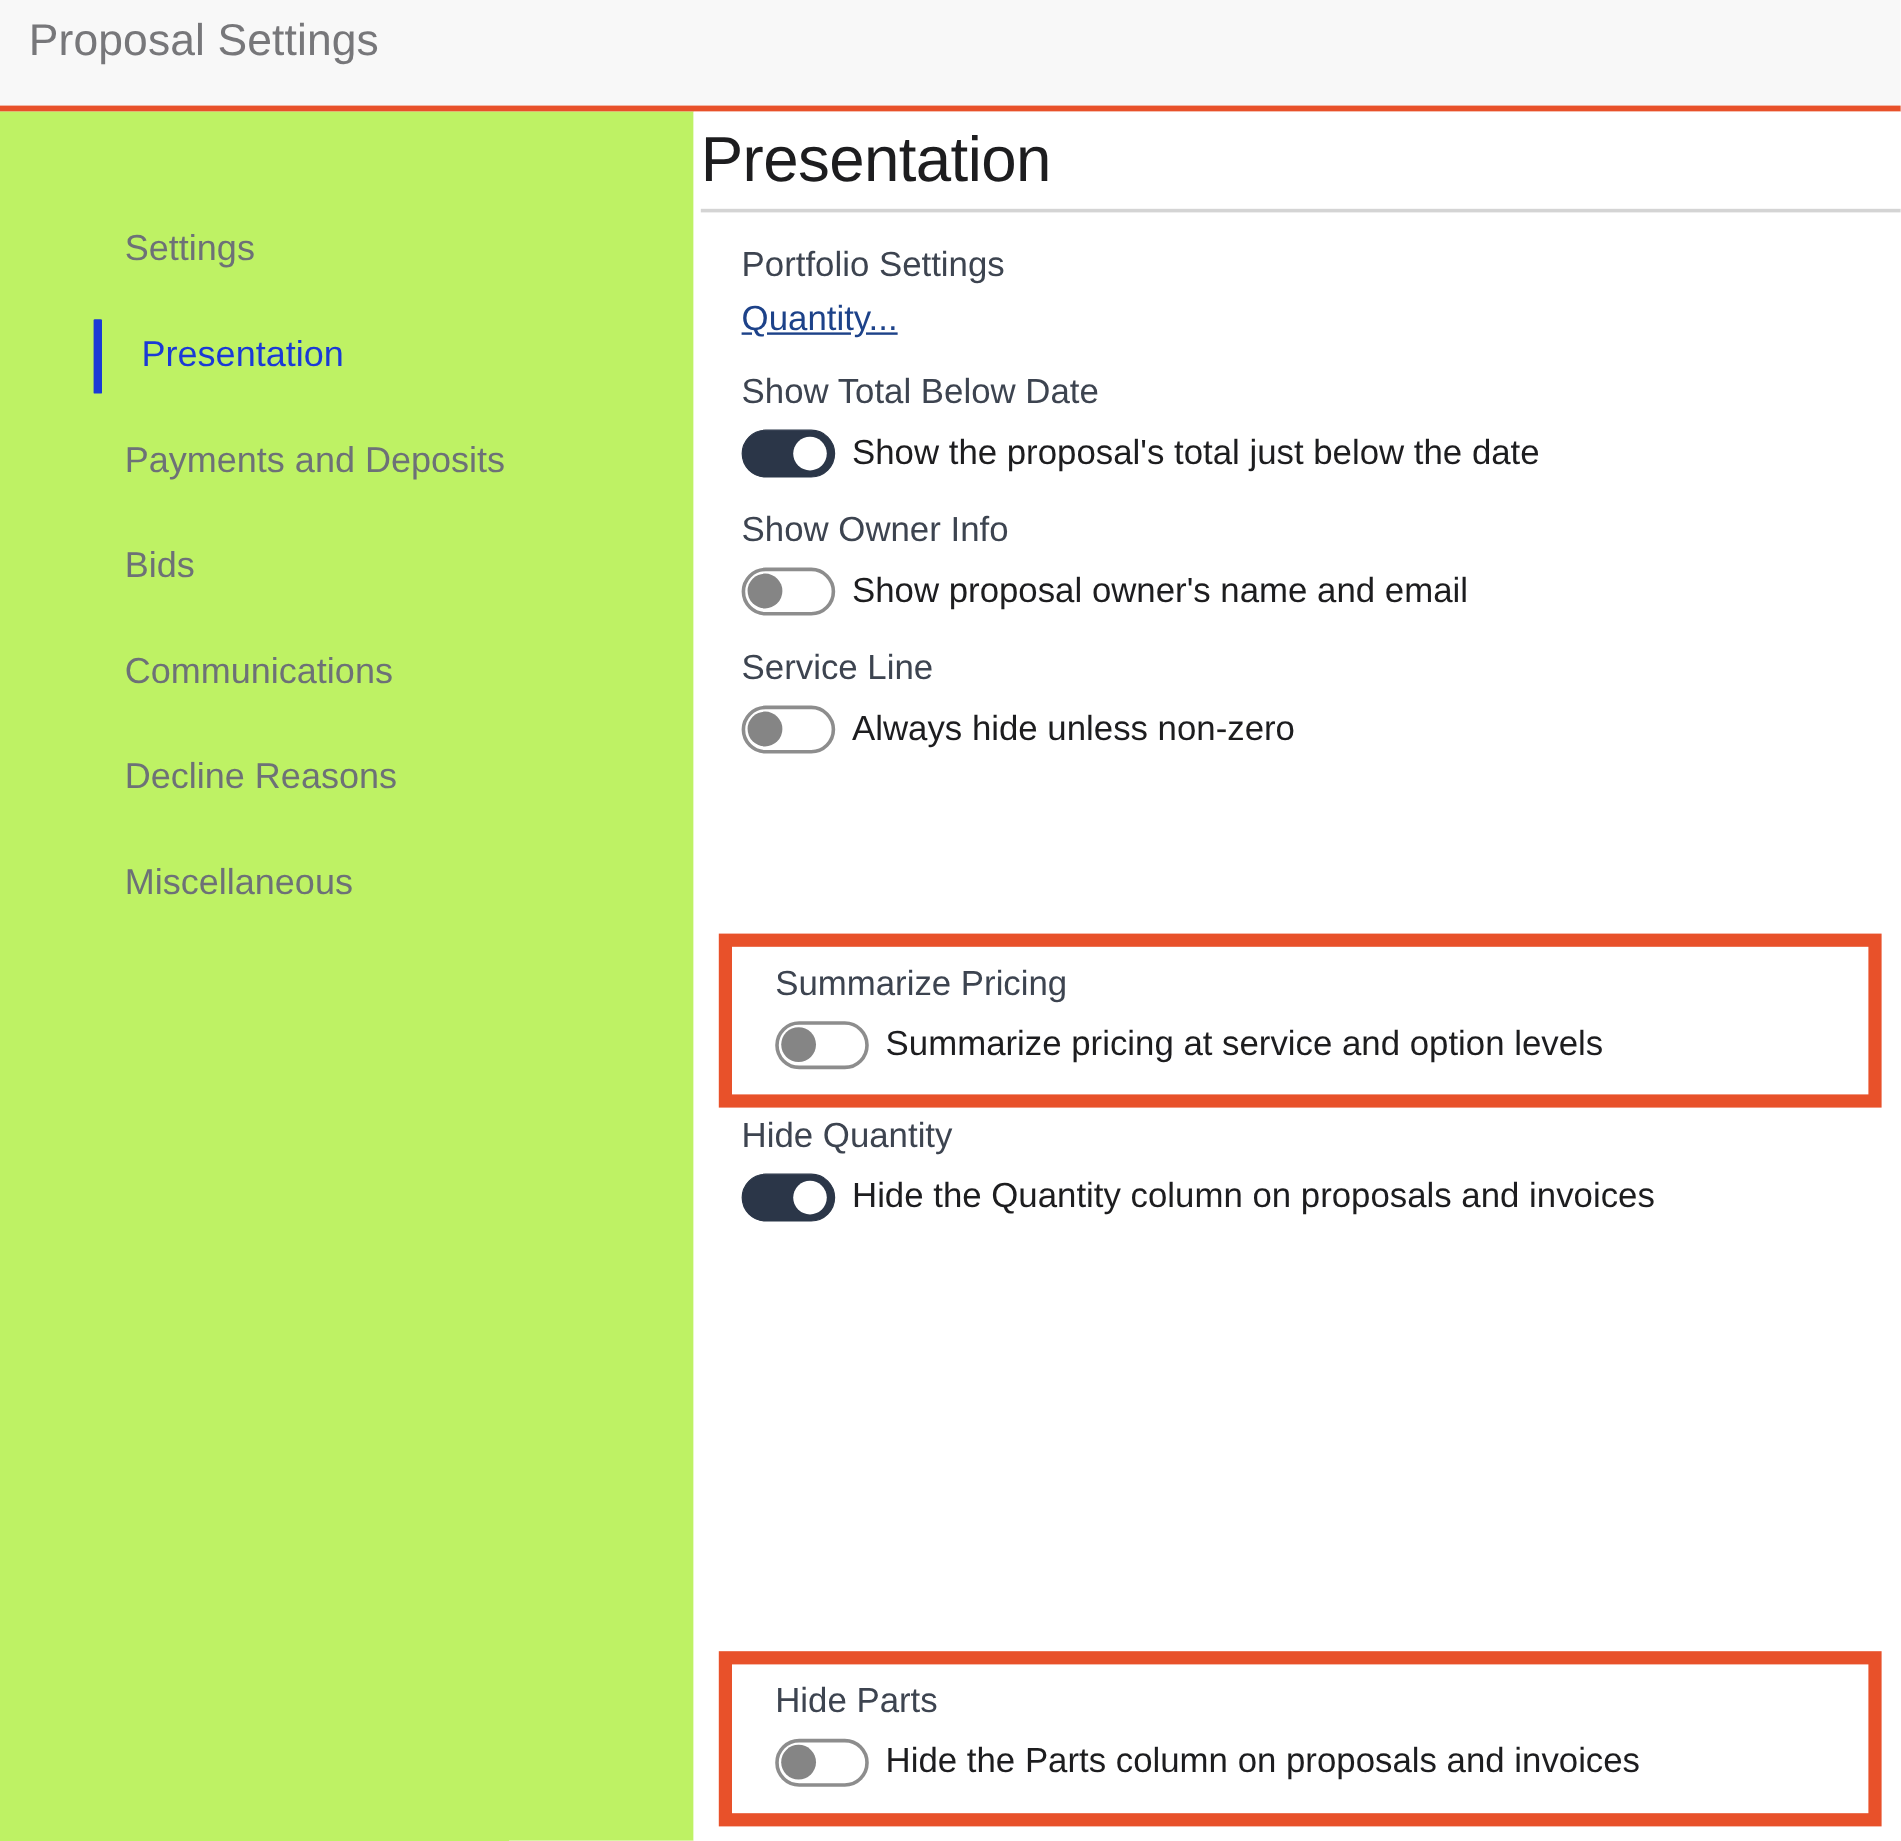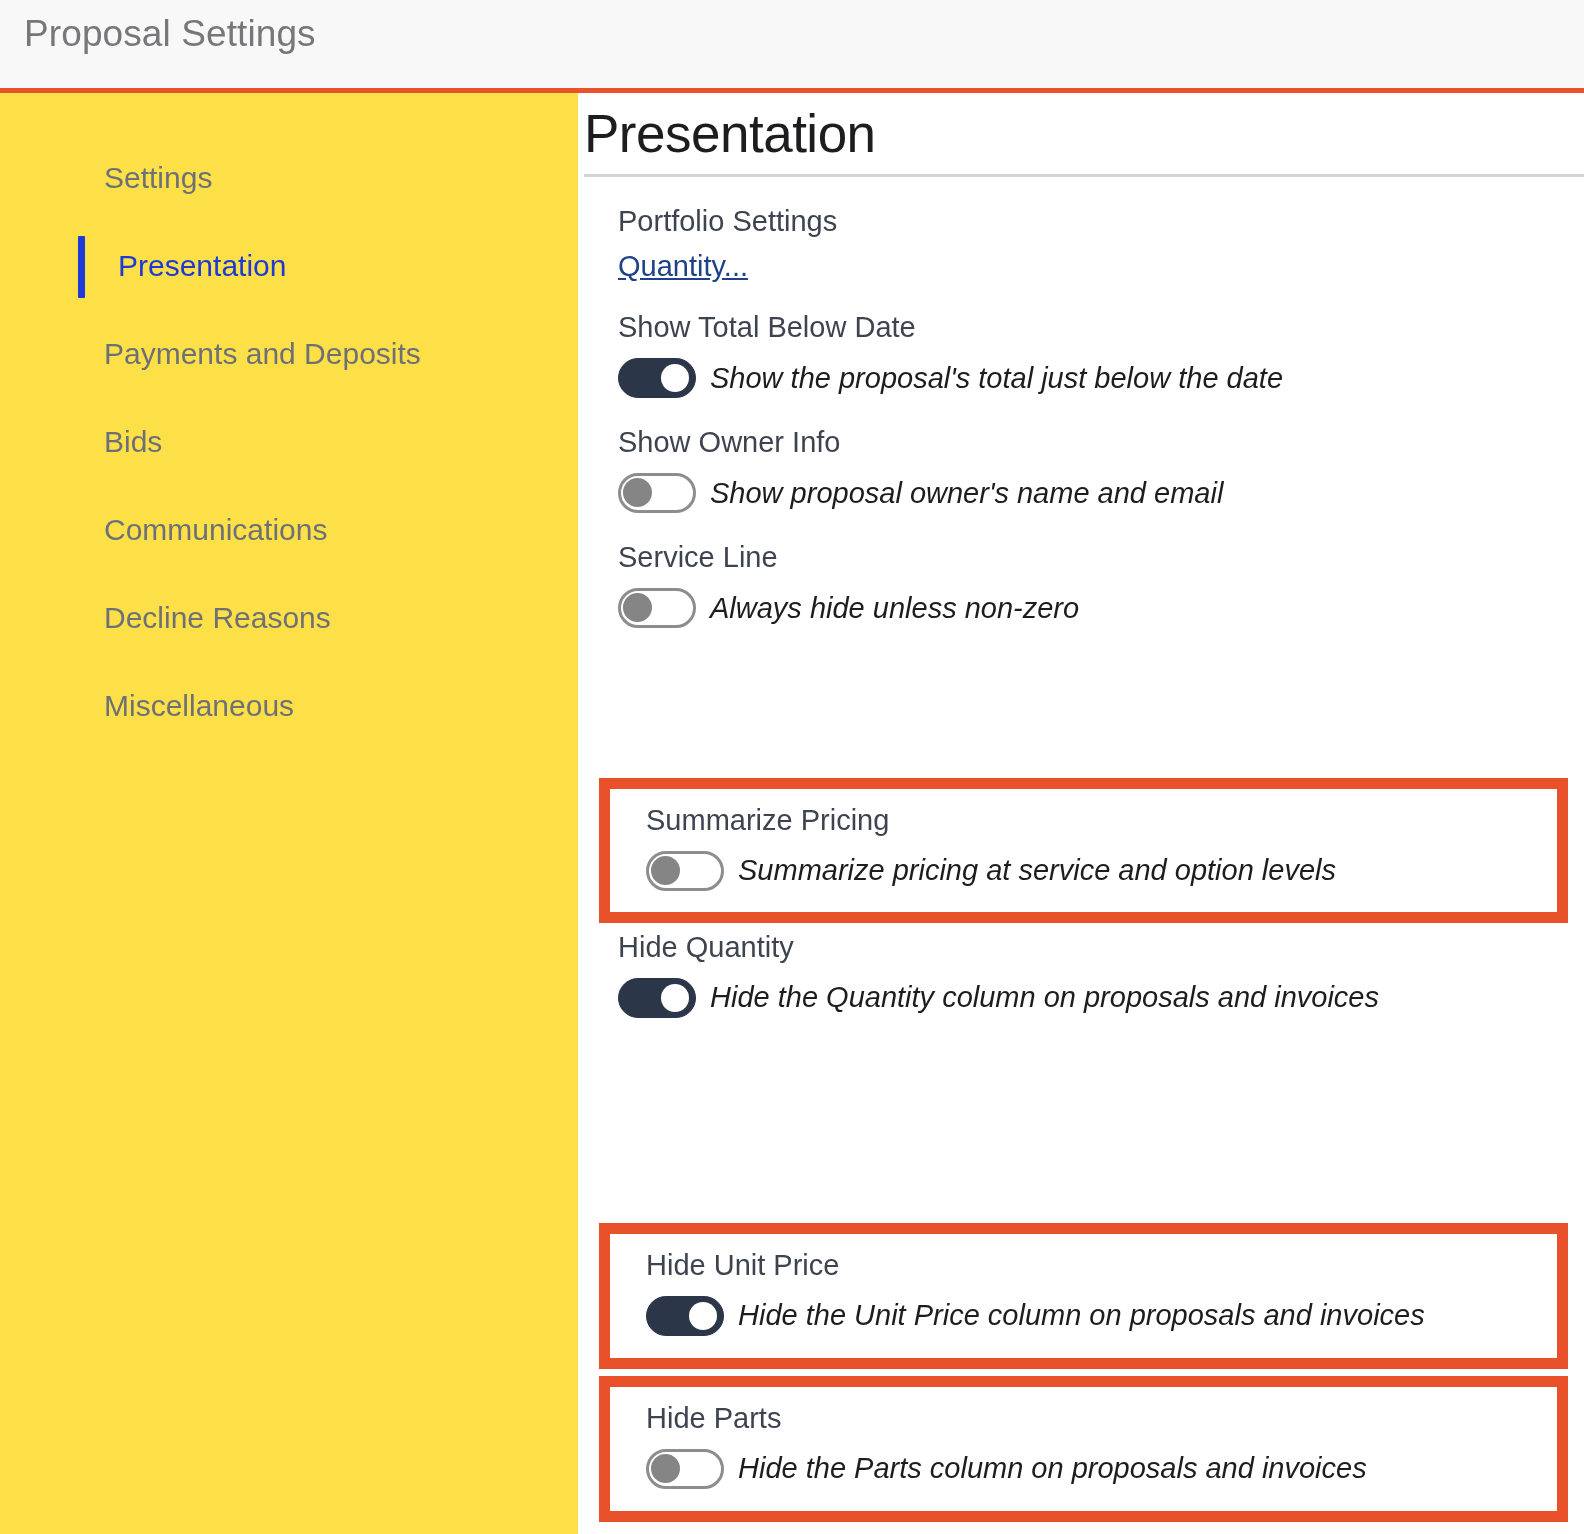--- a/index.html
+++ b/index.html
@@ -39,22 +39,22 @@
     white-space: nowrap;
   }
 
   
   .sidebar {
     position: absolute;
     left: 0;
     top: 93px;
     width: 578px;
     height: 1441px;
-    background: #fde047;
-    padding-top: 41px;
+    background: #bef264;
+    padding-top: 71px;
   }
   .nav-item {
     position: relative;
     height: 88px;
     display: flex;
     align-items: center;
     padding-left: 104px;
     cursor: pointer;
   }
   .nav-label {
@@ -123,21 +123,20 @@
     align-items: center;
     margin-top: 11px;
   }
   .setting-desc {
     font-size: 29px;
     color: #1d1d1f;
     font-weight: 400;
     margin-left: 14px;
     white-space: nowrap;
     line-height: 1.2;
-    font-style: italic;
   }
 
   
   .link-settings {
     display: inline-block;
     margin-top: 10px;
     font-size: 29px;
     color: #1d4289;
     text-decoration: underline;
     cursor: pointer;
@@ -306,37 +305,26 @@
       <div class="setting-label">Summarize Pricing</div>
       <div class="setting-row">
         <div class="toggle off">
           <span class="knob"></span>
         </div>
         <span class="setting-desc">Summarize pricing at service and option levels</span>
       </div>
     </div>
   </div>
 
-  <div class="highlight hl-unitprice">
-    <div class="setting">
-      <div class="setting-label">Hide Unit Price</div>
-      <div class="setting-row">
-        <div class="toggle on">
-          <span class="knob"></span>
-        </div>
-        <span class="setting-desc">Hide the Unit Price column on proposals and invoices</span>
+
+  <div class="highlight hl-parts">
+    <div class="setting">
+      <div class="setting-label">Hide Parts</div>
+      <div class="setting-row">
+        <div class="toggle off">
+          <span class="knob"></span>
+        </div>
+        <span class="setting-desc">Hide the Parts column on proposals and invoices</span>
       </div>
     </div>
   </div>
 
-  <div class="highlight hl-parts">
-    <div class="setting">
-      <div class="setting-label">Hide Parts</div>
-      <div class="setting-row">
-        <div class="toggle off">
-          <span class="knob"></span>
-        </div>
-        <span class="setting-desc">Hide the Parts column on proposals and invoices</span>
-      </div>
-    </div>
-  </div>
-
 </div>
 
 </body></html>

